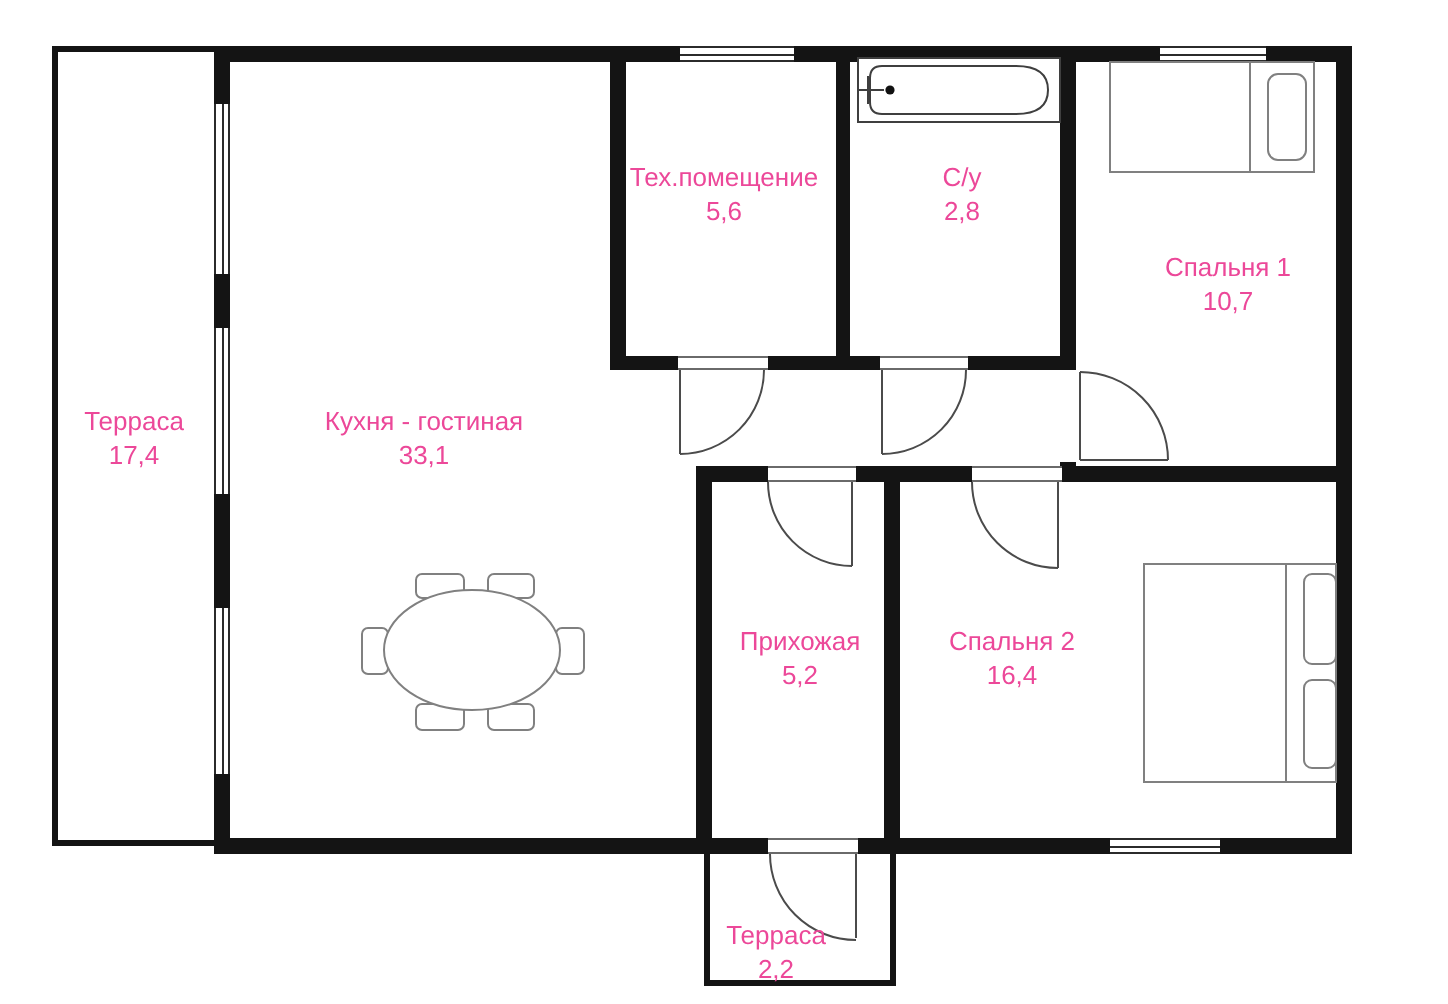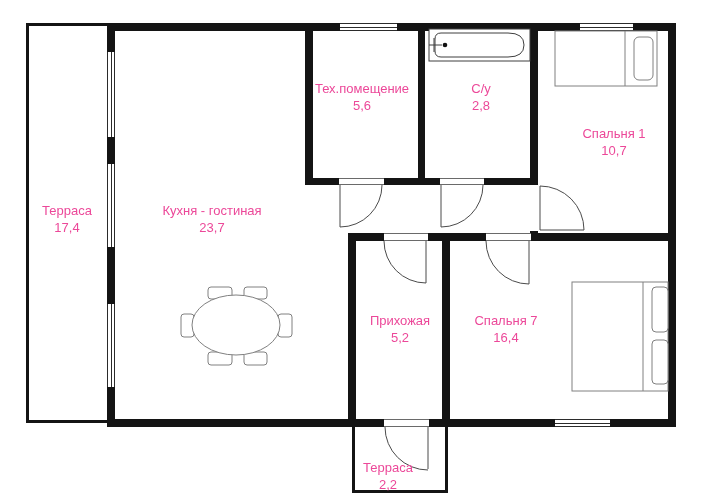--- a/index.html
+++ b/index.html
@@ -107,36 +107,36 @@
       <ellipse cx="236" cy="325" rx="44" ry="30"></ellipse>
     </g>
   </svg>
 
   <div class="room-label" style="left:67px;top:202px;">
     <span>Терраса</span>
     <span>17,4</span>
   </div>
   <div class="room-label" style="left:198px;top:202px;margin-left:14px;">
     <span>Кухня - гостиная</span>
-    <span>23,7</span>
+    <span>33,1</span>
   </div>
   <div class="room-label" style="left:362px;top:80px;">
     <span>Тех.помещение</span>
     <span>5,6</span>
   </div>
   <div class="room-label" style="left:481px;top:80px;">
     <span>С/у</span>
     <span>2,8</span>
   </div>
   <div class="room-label" style="left:614px;top:125px;">
     <span>Спальня 1</span>
     <span>10,7</span>
   </div>
   <div class="room-label" style="left:506px;top:312px;">
-    <span>Спальня 7</span>
+    <span>Спальня 2</span>
     <span>16,4</span>
   </div>
   <div class="room-label" style="left:400px;top:312px;">
     <span>Прихожая</span>
     <span>5,2</span>
   </div>
   <div class="room-label" style="left:388px;top:459px;">
     <span>Терраса</span>
     <span>2,2</span>
   </div>

